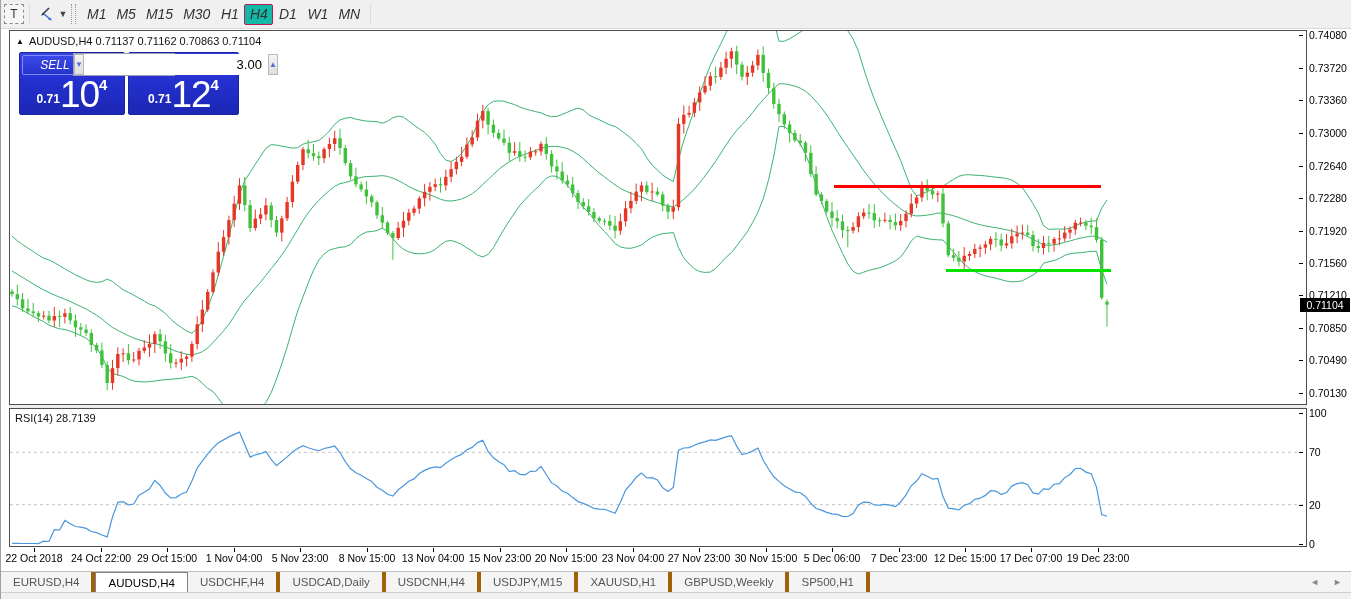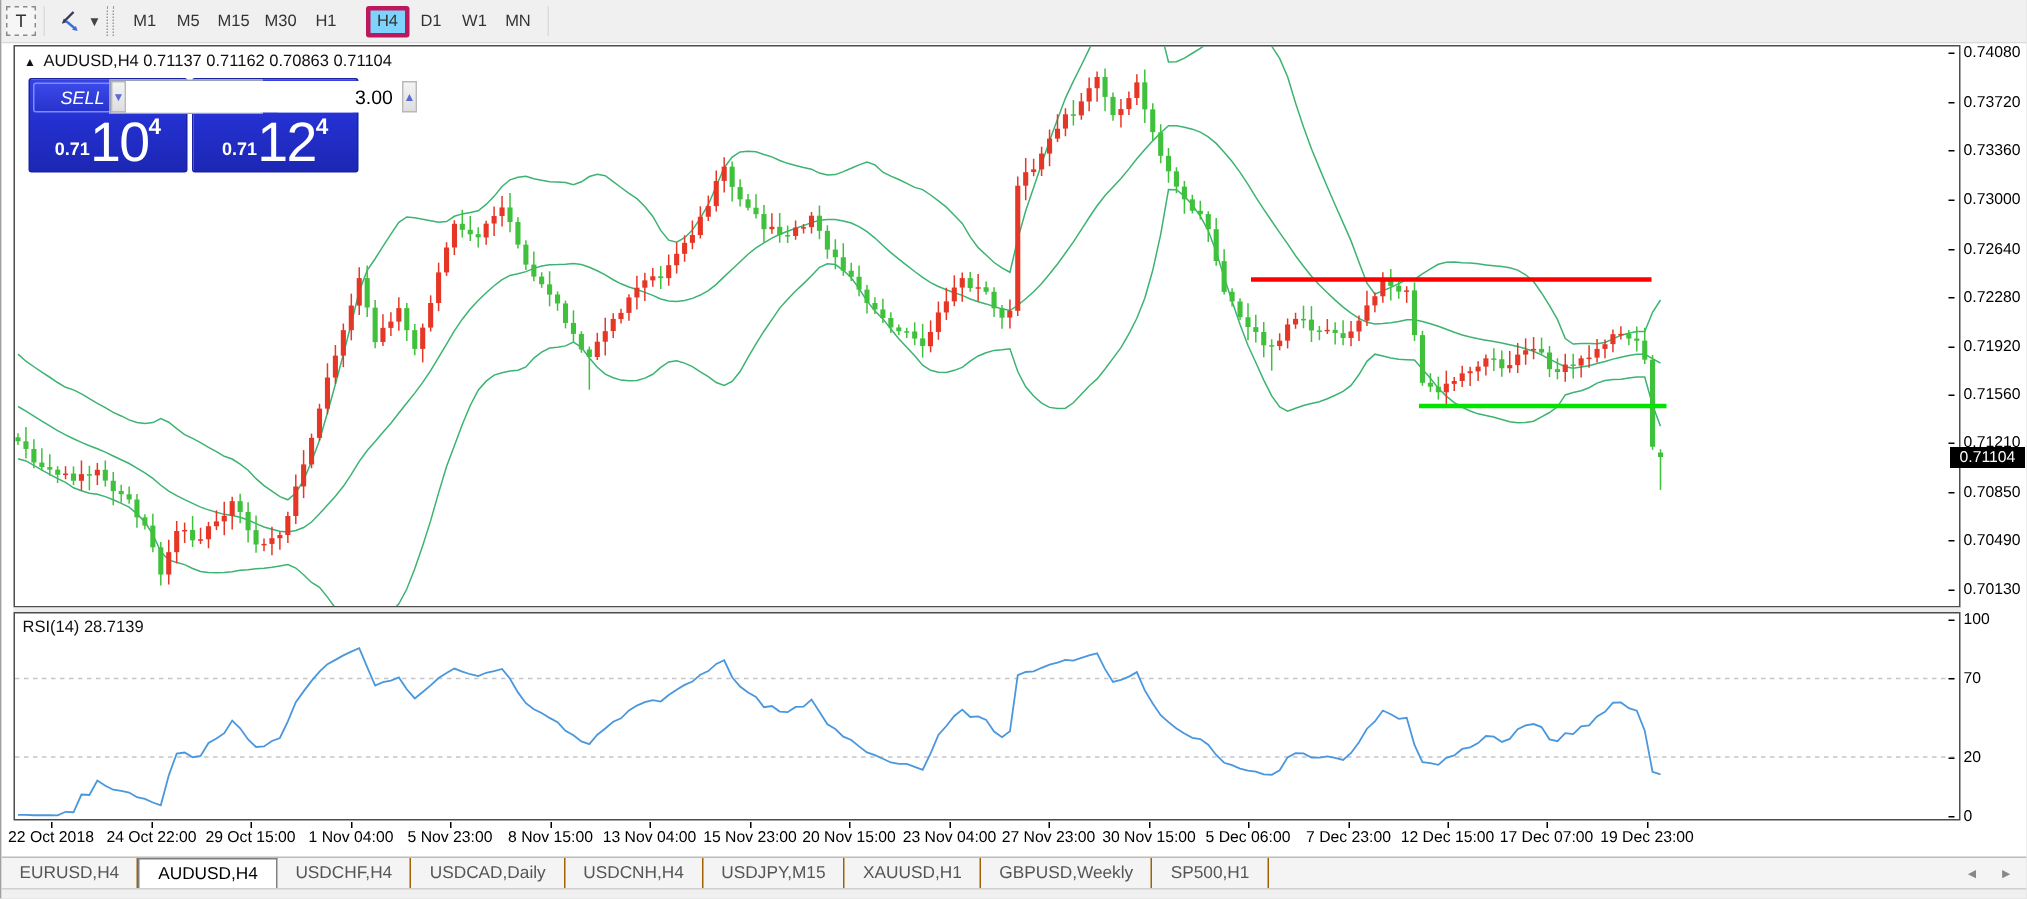--- a/index.html
+++ b/index.html
@@ -13,22 +13,22 @@
            display:flex;align-items:center;}
   .tool-t{width:20px;height:20px;margin-left:3px;border:1px dashed #8a8a8a;
           display:flex;align-items:center;justify-content:center;
           font-size:12px;color:#333;background:#f6f6f6;}
   .tb-sep{width:1px;height:20px;background:#dcdcdc;margin:0 5px;}
   .tool-arrows{width:22px;height:20px;display:flex;align-items:center;justify-content:center;}
   .tool-caret{width:12px;height:20px;font-size:9px;color:#444;
               display:flex;align-items:center;justify-content:center;}
   .grip{width:5px;height:20px;border-left:1px dotted #9a9a9a;border-right:1px dotted #9a9a9a;margin:0 6px 0 2px;}
   .tfbtn{min-width:29px;height:21px;padding:0 4px;display:flex;align-items:center;justify-content:center;
-         font-size:11px;color:#333;border:1px solid transparent;cursor:default;}
-  .tfbtn.active{background:#7dd3fc;border:3px solid #be185d;border-radius:2px;margin-left:12px;}
+         font-size:14px;color:#333;border:1px solid transparent;cursor:default;font-style:italic;}
+  .tfbtn.active{background:#14b8a6;border:1px solid #be185d;border-radius:2px;}
   
   .chart-region{position:absolute;left:0;top:29px;width:1351px;height:542px;background:#fff;}
   .main-plot{position:absolute;left:8px;top:1px;width:1298px;height:375px;
              border:1px solid #4d4d4d;background:#fff;}
   .rsi-plot{position:absolute;left:8px;top:379px;width:1298px;height:139px;
             border:1px solid #4d4d4d;background:#fff;}
   .plot-gap{position:absolute;left:8px;top:376px;width:1298px;height:3px;background:#ececec;}
   svg{display:block;}
   .quote-header{position:absolute;left:6px;top:4px;font-size:11px;color:#111;
                 display:flex;align-items:center;gap:5px;}
@@ -60,21 +60,21 @@
   .vol-input{flex:1;border:none;outline:none;font-size:13px;text-align:right;padding-right:6px;
              font-family:"Liberation Sans",sans-serif;color:#000;}
   .tp-price{position:absolute;bottom:3px;left:0;right:0;display:flex;align-items:flex-end;
             justify-content:center;color:#fff;}
   .tp-small{font-size:12px;font-weight:bold;margin-bottom:5px;}
   .tp-big{font-size:37px;line-height:33px;font-weight:400;letter-spacing:-1px;}
   .tp-sup{font-size:15px;font-weight:bold;margin-bottom:18px;}
   
   .tabbar{position:absolute;left:0;top:571px;width:1351px;height:21px;background:#f4f4f4;
           border-top:1px solid #bdbdbd;display:flex;align-items:stretch;font-size:11.5px;color:#555;}
-  .tab{display:flex;align-items:center;padding:0 12px;border-right:1px solid #a16207;cursor:default;white-space:nowrap;}
+  .tab{display:flex;align-items:center;padding:0 12px;border-right:4px solid #a16207;cursor:default;white-space:nowrap;}
   .tab.active{background:#fff;border:1px solid #808080;border-bottom:none;color:#000;margin-top:0px;}
   .tab-scroll{margin-left:auto;display:flex;align-items:center;gap:14px;padding-right:10px;color:#888;font-size:9px;}
   .statusbar{position:absolute;left:0;top:592px;width:1351px;height:7px;background:#f0f0f0;border-top:1px solid #d0d0d0;}
 </style>
 </head>
 <body>
 
 <div class="app">
 
   <div class="toolbar">

